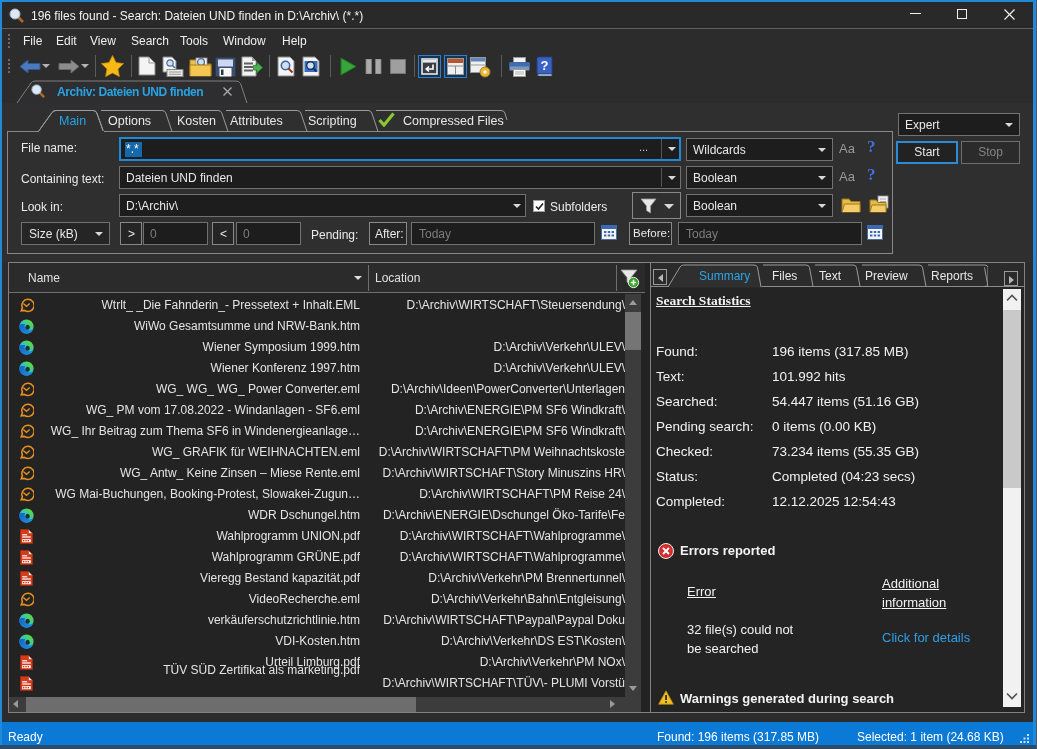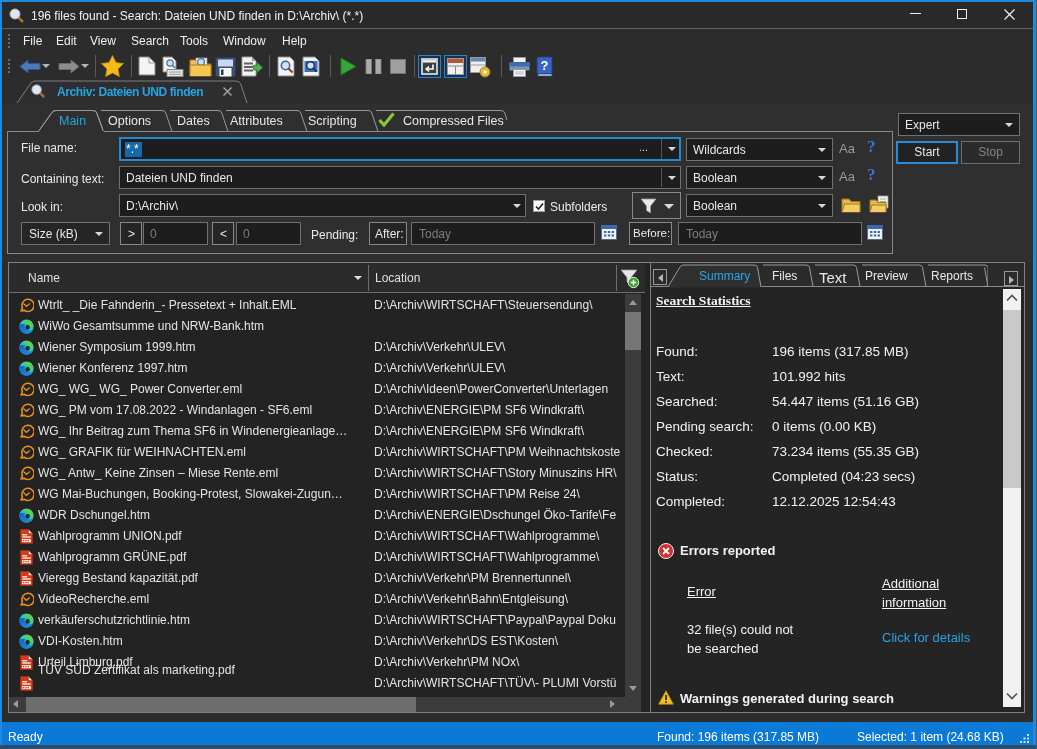--- a/index.html
+++ b/index.html
@@ -218,21 +218,21 @@
     <path d="M134 1.5 H182 Q185 1.5 185.8 4 L192 22.5" fill="none" stroke="#9a9a9a" stroke-width="1"></path>
 
     <path d="M190 1.5 H261 Q264 1.5 264.8 4 L271 22.5" fill="none" stroke="#9a9a9a" stroke-width="1"></path>
 
     <path d="M269 1.5 H332 Q335 1.5 335.8 4 L342 22.5" fill="none" stroke="#9a9a9a" stroke-width="1"></path>
 
     <path d="M340 1.5 H465 Q468 1.5 468.8 4 L471 11" fill="none" stroke="#9a9a9a" stroke-width="1"></path>
   </svg>
   <div class="abs" style="left:59px;top:11px;font-size:12.5px;color:#27a3e4;">Main</div>
   <div class="abs" style="left:108px;top:11px;font-size:12.5px;">Options</div>
-  <div class="abs" style="left:177px;top:11px;font-size:12.5px;">Dates</div>
+  <div class="abs" style="left:177px;top:11px;font-size:12.5px;">Kosten</div>
   <div class="abs" style="left:230px;top:11px;font-size:12.5px;">Attributes</div>
   <div class="abs" style="left:308px;top:11px;font-size:12.5px;">Scripting</div>
   <svg class="abs" style="left:378px;top:9px;" width="17" height="15" viewBox="0 0 17 15">
         <path d="M1.5 8 L6 13 L15.5 1.5" fill="none" stroke="#8cc832" stroke-width="3.2"></path>
       </svg>
   <div class="abs" style="left:403px;top:11px;font-size:12.5px;">Compressed Files</div>
 
   <div class="lbl" style="left:21px;top:38px;">File name:</div>
   <div class="abs" style="left:119px;top:34px;width:562px;height:24px;background:#1d1d1d;border:2px solid #1e8ad6;">
     <div class="abs" style="left:4px;top:3px;width:17px;height:15px;background:#1668ab;"></div>
@@ -352,21 +352,21 @@
     <div class="caret" style="left:106px;top:9px;"></div>
   </div>
   <div class="abs" style="left:896px;top:38px;width:62px;height:23px;background:#222;border:2px solid #2a8cd8;">
     <div class="abs" style="left:0;top:2px;width:100%;text-align:center;font-size:12px;">Start</div>
   </div>
   <div class="abs" style="left:961px;top:38px;width:59px;height:23px;background:#2b2b2b;border:1px solid #6e6e6e;">
     <div class="abs" style="left:0;top:3px;width:100%;text-align:center;font-size:12px;color:#858585;">Stop</div>
   </div>
 </div>
 
-<div id="listpanel" class="abs" style="left:8px;top:262px;width:765px;height:451px;background:#232323;border:1px solid #828282;">
+<div id="listpanel" class="abs" style="left:8px;top:262px;width:765px;height:451px;background:#232323;border:1px solid #828282;text-align:right;">
 
   <div class="abs" style="left:0;top:0;width:636px;height:30px;background:#2b2b2b;border-bottom:1px solid #6e6e6e;">
     <div class="abs" style="left:19px;top:8px;font-size:12px;color:#e0e0e0;">Name</div>
     <div class="caret" style="left:345px;top:13px;border-top-color:#e0e0e0;"></div>
     <div class="abs" style="left:359px;top:2px;width:1px;height:26px;background:#6e6e6e;"></div>
     <div class="abs" style="left:366px;top:8px;font-size:12px;color:#e0e0e0;">Location</div>
     <div class="abs" style="left:607px;top:2px;width:1px;height:26px;background:#6e6e6e;"></div>
     <svg class="abs" style="left:610px;top:5px;" width="22" height="22" viewBox="0 0 22 22">
       <path d="M2 2 H18 L12 9.5 V17 L8 14 V9.5 Z" fill="#e8e8e8" stroke="#999" stroke-width="0.8"></path>
       <circle cx="14.5" cy="14.5" r="5.2" fill="#3aa52a" stroke="#e8e8e8" stroke-width="1"></circle>
@@ -552,21 +552,21 @@
     <path d="M0 24 L12 4 Q13.2 2 15.5 2 H86 Q89 2 89.5 4.5 L93 24" fill="none" stroke="#9a9a9a"></path>
     <path d="M95 2 H138 Q141 2 141.5 4.5 L145 23.5" fill="none" stroke="#9a9a9a"></path>
     <path d="M92 2 Q90.5 2 90.2 3 L92 2" fill="none"></path>
     <path d="M147 2 H185 Q188 2 188.5 4.5 L192 23.5" fill="none" stroke="#9a9a9a"></path>
     <path d="M194 2 H251 Q254 2 254.5 4.5 L258 23.5" fill="none" stroke="#9a9a9a"></path>
     <path d="M260 2 H317 Q319.5 2 320 4.5 L320 23.5 M320 23 L316 23.5" fill="none" stroke="#9a9a9a"></path>
     <path d="M316.5 4.5 L320 23.5" fill="none" stroke="#9a9a9a"></path>
   </svg>
   <div class="abs" style="left:48px;top:6px;font-size:12px;color:#2aa5e6;">Summary</div>
   <div class="abs" style="left:121px;top:6px;font-size:12px;">Files</div>
-  <div class="abs" style="left:168px;top:6px;font-size:15px;">Text</div>
+  <div class="abs" style="left:168px;top:6px;font-size:12px;">Text</div>
   <div class="abs" style="left:214px;top:6px;font-size:12px;">Preview</div>
   <div class="abs" style="left:280px;top:6px;font-size:12px;">Reports</div>
   <div class="abs" style="left:353px;top:8px;width:14px;height:15px;border:1px solid #9a9a9a;background:#2b2b2b;">
     <div class="abs" style="left:4px;top:3.5px;width:0;height:0;border-top:4px solid transparent;border-bottom:4px solid transparent;border-left:5px solid #b8b8b8;"></div>
   </div>
 
   <div class="abs" style="left:5px;top:30px;font-size:13.5px;font-weight:bold;text-decoration:underline;color:#f4f4f4;font-family:Liberation Serif, serif;">Search Statistics</div>
   <div class="stat" style="top:81px;">
         <span>Found:</span>
         <b>196 items (317.85 MB)</b>

